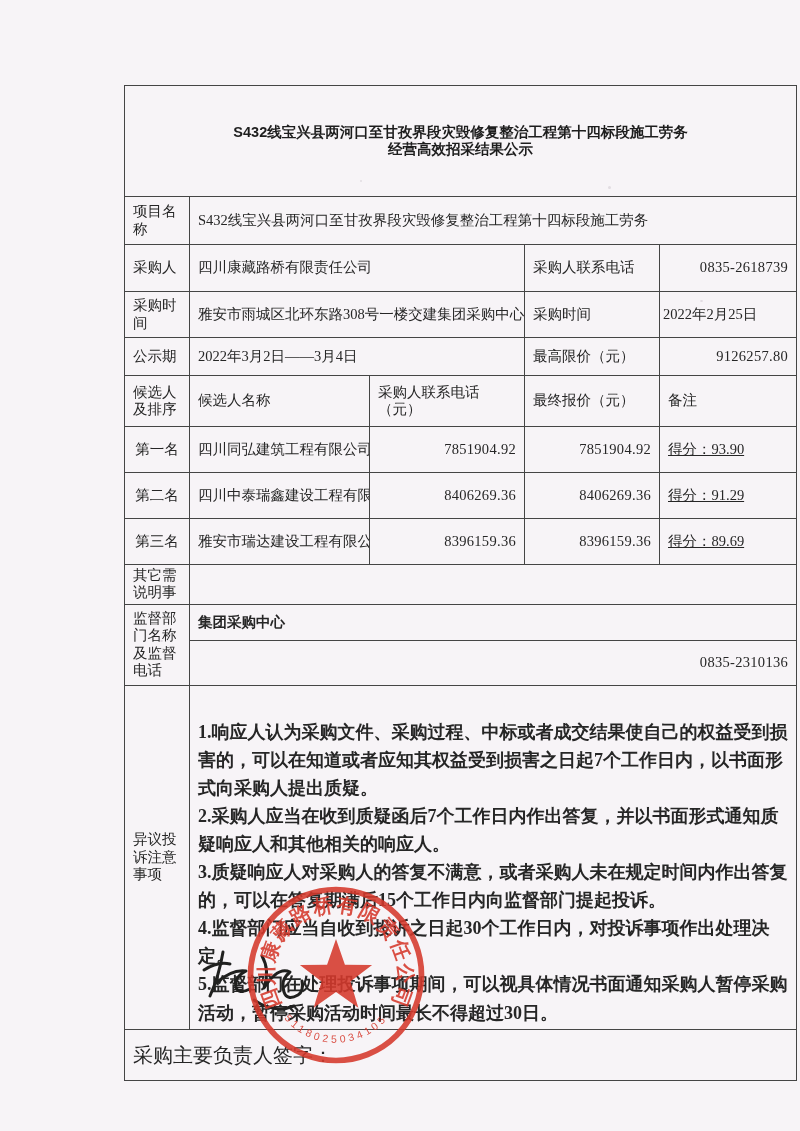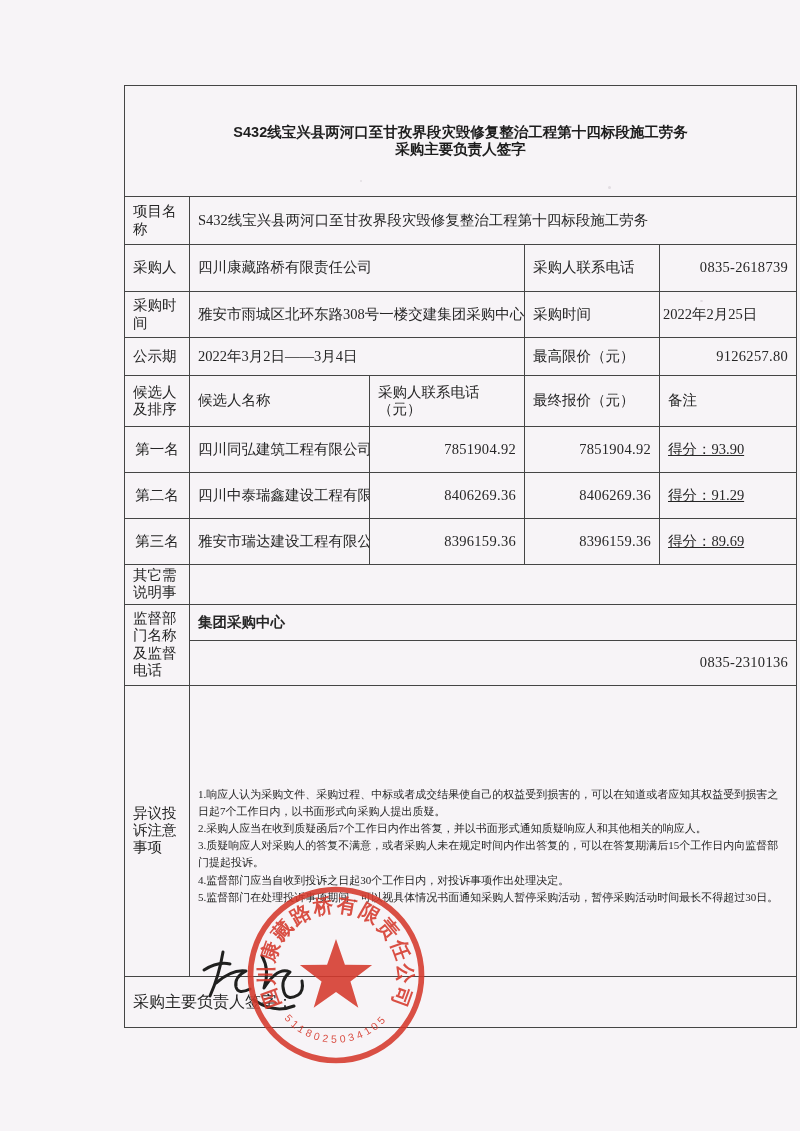--- a/index.html
+++ b/index.html
@@ -47,25 +47,25 @@
   td.lab{
     line-height:1.18;font-size:14.5px;padding:2px 8px;
   }
   td.center{text-align:left;}
   td.name-cell{font-size:13px;white-space:nowrap;padding:2px 4px;}
   td.num-cell{text-align:right;font-size:14px;letter-spacing:.3px;}
   td.remark-cell{font-size:14.5px;padding-left:18px;text-decoration:underline;}
   td.rank-cell{text-align:center;font-size:14.5px;}
   td.value-wide{white-space:nowrap;font-size:14.5px;}
   td.obj-cell{padding:10px 10px 10px 8px;}
-  .obj-text{font-size:11px;line-height:1.56;}
+  .obj-text{font-size:18px;line-height:1.56;font-weight:bold;}
   .obj-text div{margin:0;}
   td.sign-cell{padding-left:8px;}
   .sign-wrap{display:flex;align-items:center;}
-  .sign-label{font-size:16px;}
+  .sign-label{font-size:20px;}
   
   .stamp{
     position:absolute;left:241px;top:880px;width:190px;height:190px;
     opacity:.88;pointer-events:none;
   }
   
   .handsign{
     position:absolute;left:196px;top:938px;width:125px;height:85px;
     pointer-events:none;
   }
@@ -83,21 +83,21 @@
         <col style="width:180px">
         <col style="width:155px">
         <col style="width:135px">
         <col style="width:137px">
     </colgroup>
 
     <tbody>
         <tr class="r-title">
       <td colspan="5" class="doc-title">
         <div>S432线宝兴县两河口至甘孜界段灾毁修复整治工程第十四标段施工劳务</div>
-        <div>采购主要负责人签字</div>
+        <div>经营高效招采结果公示</div>
       </td>
     </tr>
 
     <tr class="r-proj">
       <td class="lab">项目名称</td>
       <td colspan="4" class="value-wide">S432线宝兴县两河口至甘孜界段灾毁修复整治工程第十四标段施工劳务</td>
     </tr>
 
     <tr class="r-buyer">
       <td class="lab">采购人</td>

